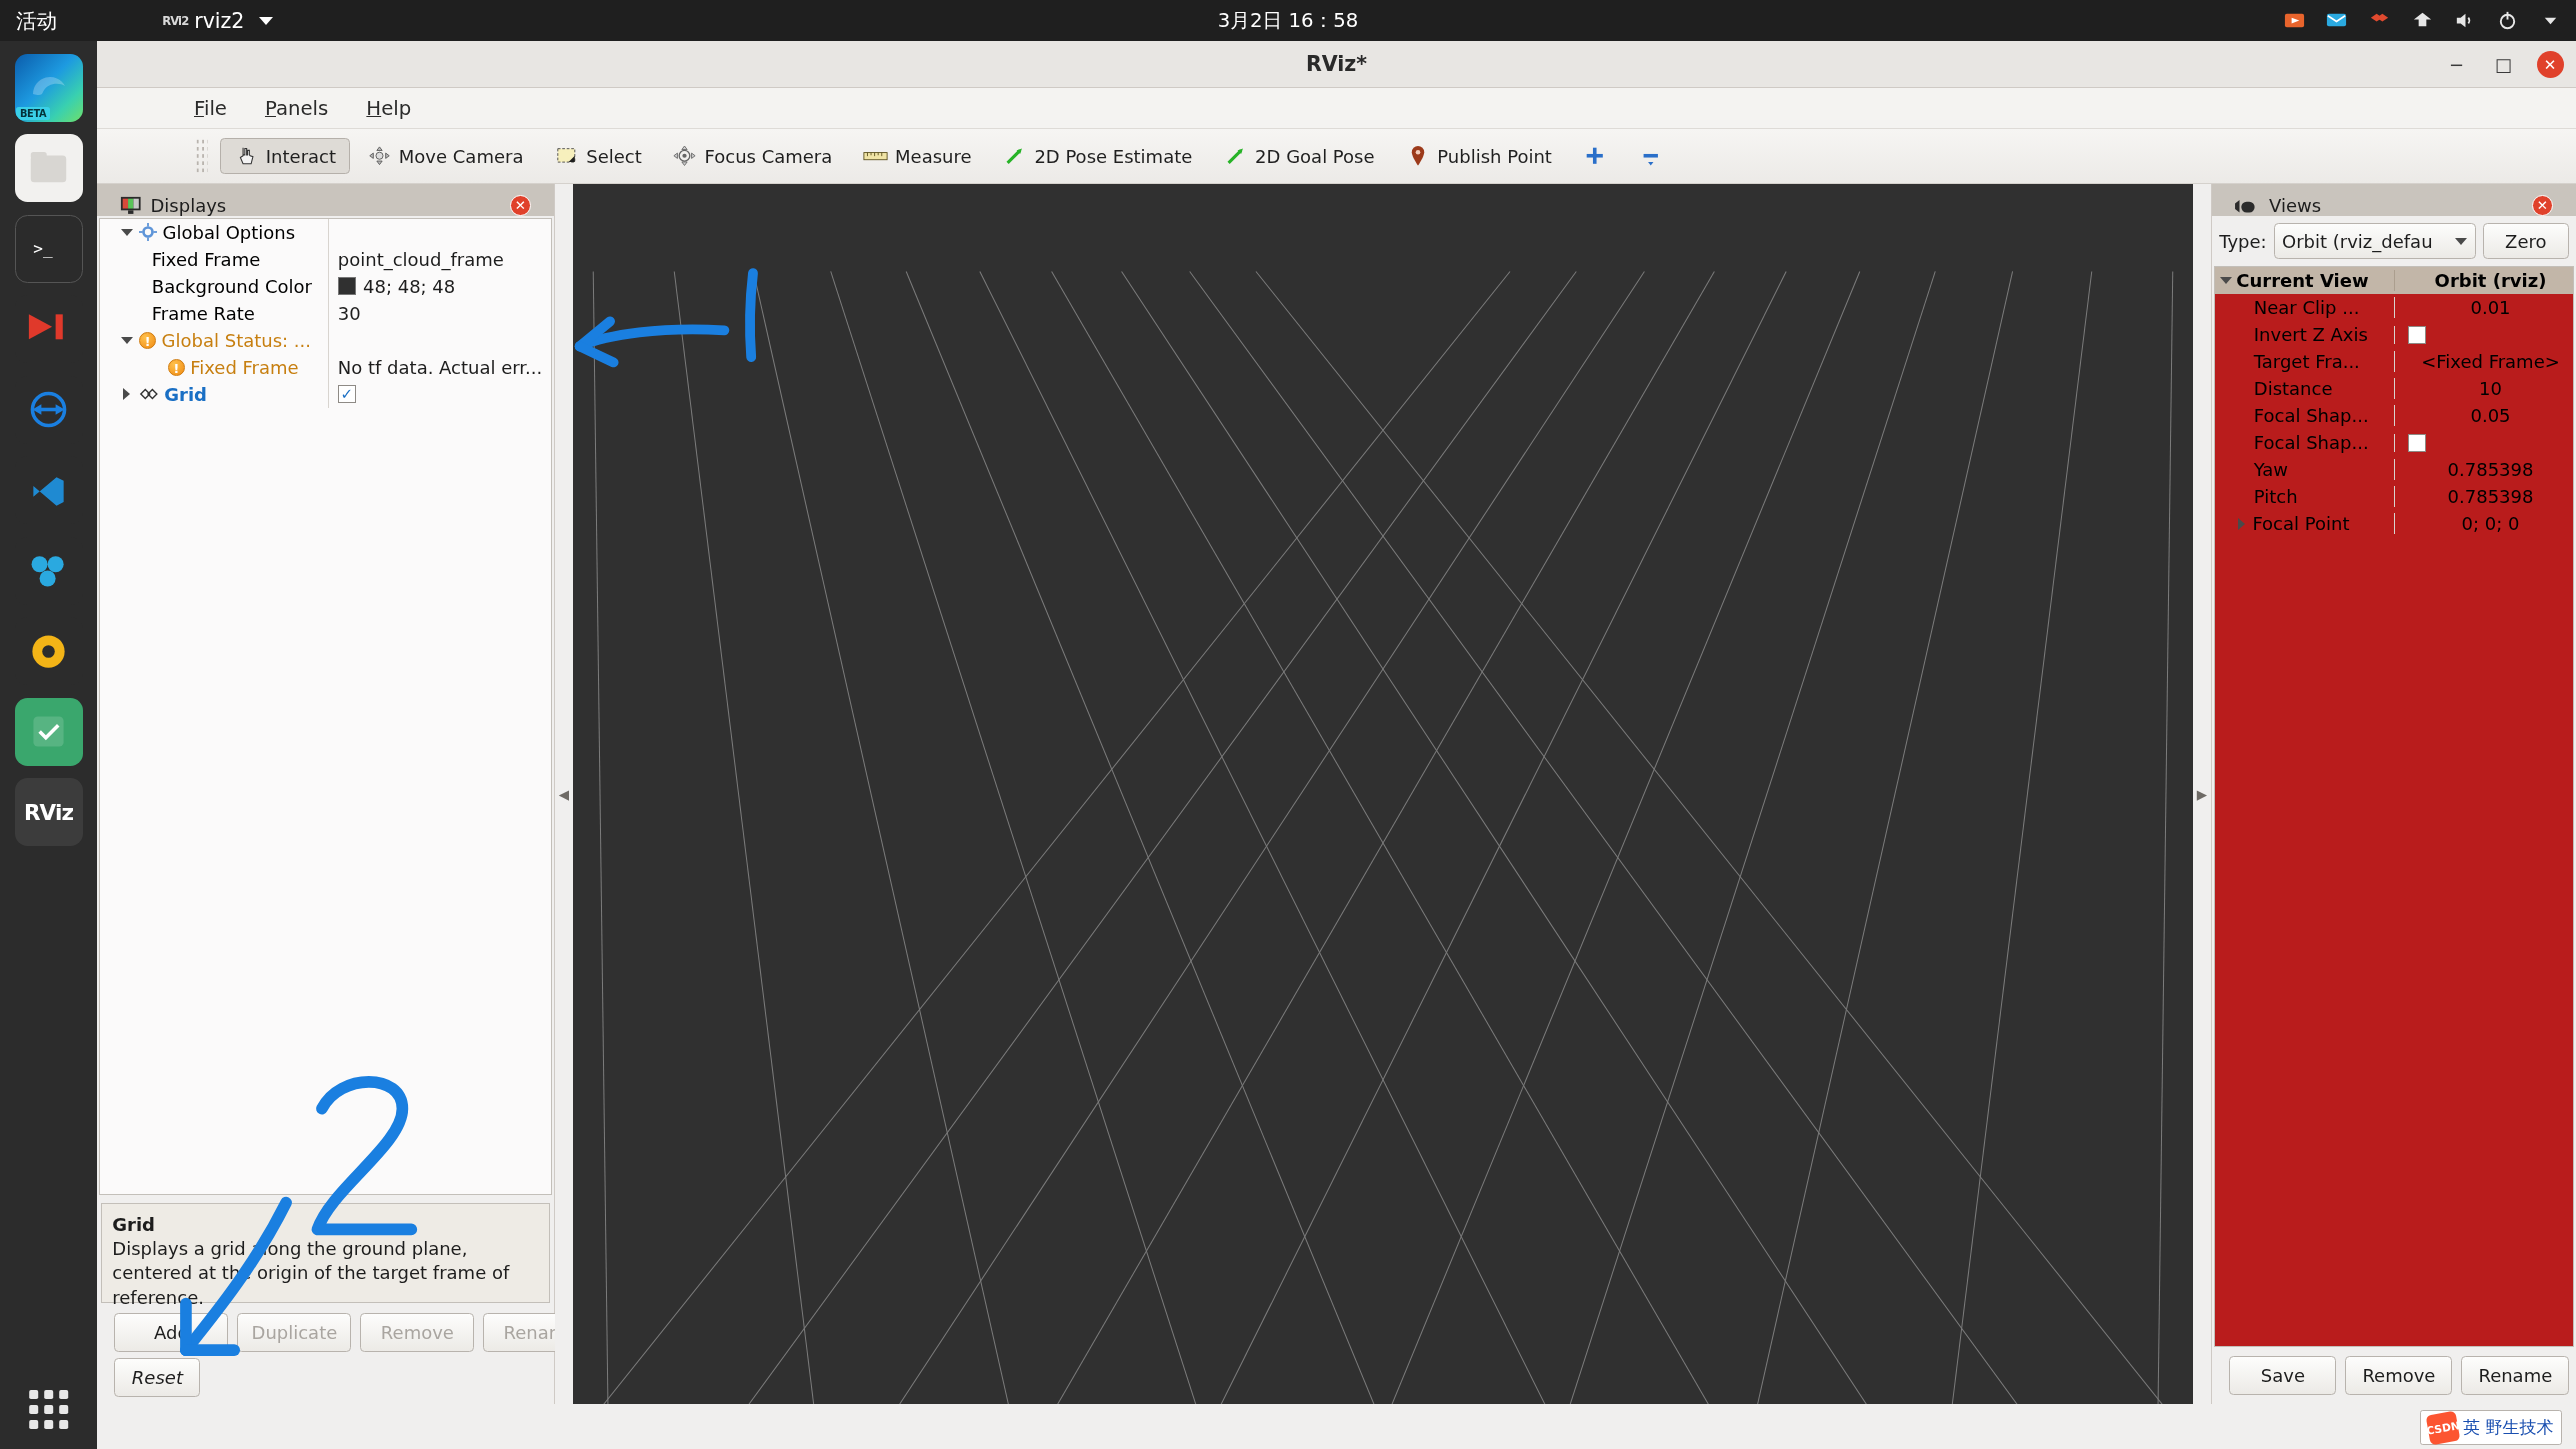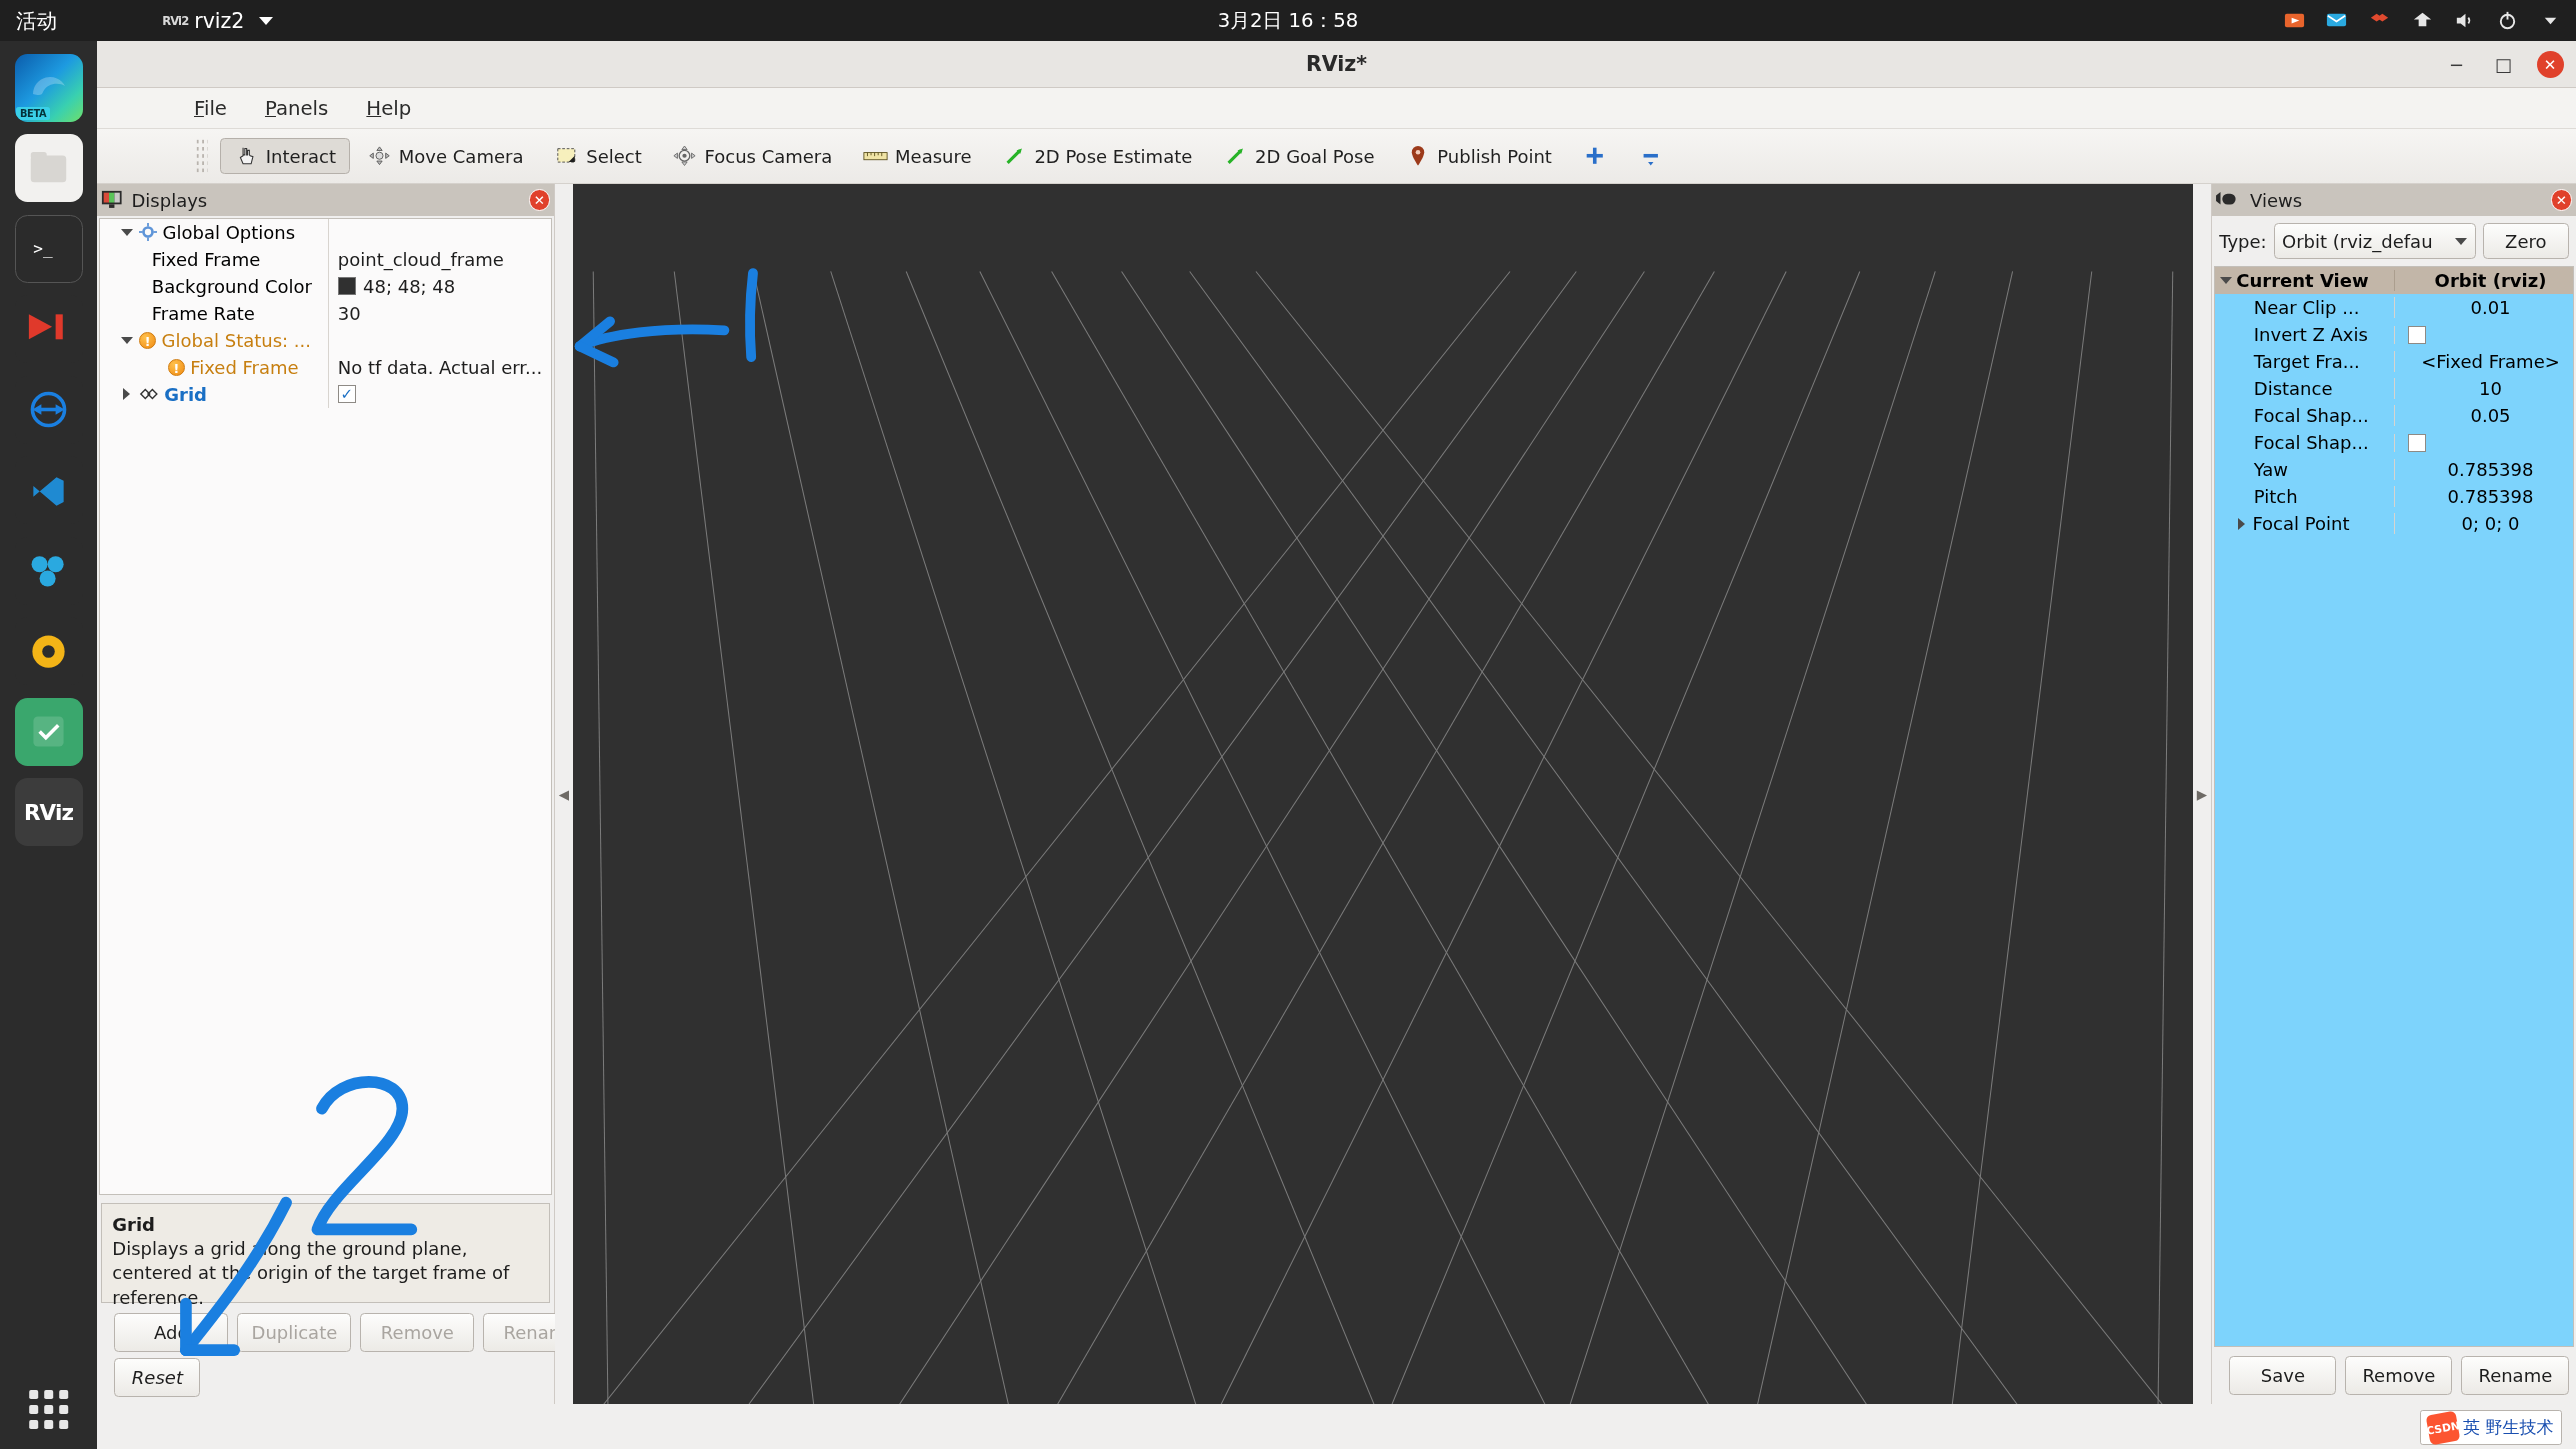--- a/index.html
+++ b/index.html
@@ -109,22 +109,22 @@
   .tb-btn.checked { background: #dedbd6; border-color: #b5b0aa; }
   .tb-ico { width: 25px; height: 21.5px; display: flex; align-items: center; justify-content: center; }
 
   
   .workarea { flex: 1; display: flex; min-height: 0; background: #f0efee; }
 
   .panel {
     background: #f0efee; display: flex; flex-direction: column;
   }
   .panel-header {
-    height: 32px; background: #c9c4bd; display: flex; align-items: center;
-    padding: 0 4px; gap: 9px; flex: none;
+    height: 32px; background: #c9c4bd; display: flex; align-items: flex-end;
+    padding: 0 23px; gap: 9px; flex: none;
   }
   .panel-title { font-size: 18px; color: #1d1d1d; }
   .panel-close {
     margin-left: auto; width: 21.5px; height: 21.5px; border-radius: 50%;
     background: #e0412b; color: #fff; font-size: 13.4px; font-weight: bold;
     display: flex; align-items: center; justify-content: center;
     border: 0.9px solid #fff;
   }
 
   
@@ -187,21 +187,21 @@
   .views-panel { width: 365px; border-left: 0.9px solid #cfcac5; }
   .views-type-row { display: flex; align-items: center; gap: 7.2px; padding: 7.2px 7.2px; flex: none; }
   .views-type-label { font-size: 18px; color: #1d1d1d; }
   .combo {
     flex: 1; height: 36px; background: linear-gradient(#fdfdfc, #eceae6);
     border: 0.9px solid #b8b3ad; border-radius: 4.5px;
     display: flex; align-items: center; padding: 0 7.2px; gap: 5.4px;
     font-size: 18px; color: #1d1d1d; overflow: hidden; white-space: nowrap;
   }
   .combo-caret { margin-left: auto; width: 0; height: 0; border-left: 6.3px solid transparent; border-right: 6.3px solid transparent; border-top: 7.2px solid #4a4a4a; }
-  .views-tree { flex: 1; background: #7dd3fc; border: 0.9px solid #c3bfb9; margin: 0 1.8px 1.8px 1.8px; }
+  .views-tree { flex: 1; background: #b91c1c; border: 0.9px solid #c3bfb9; margin: 0 1.8px 1.8px 1.8px; }
   .vrow { display: flex; height: 27px; align-items: center; font-size: 18px; }
   .vrow.head { background: #c2b6a8; font-weight: bold; }
   .vname { width: 179px; display: flex; align-items: center; gap: 3.6px; padding-left: 3.6px; white-space: nowrap; overflow: hidden; }
   .vval { flex: 1; border-left: 0.9px solid #d8d4cf; padding-left: 13px; white-space: nowrap; overflow: hidden; text-align: center; }
   .vrow.head .vval { border-left: 0.9px solid #ab9e8e; }
 
   .statusbar {
     height: 45px; background: #f0efee; display: flex; align-items: center;
     padding-left: 98px; flex: none; position: relative;
   }

